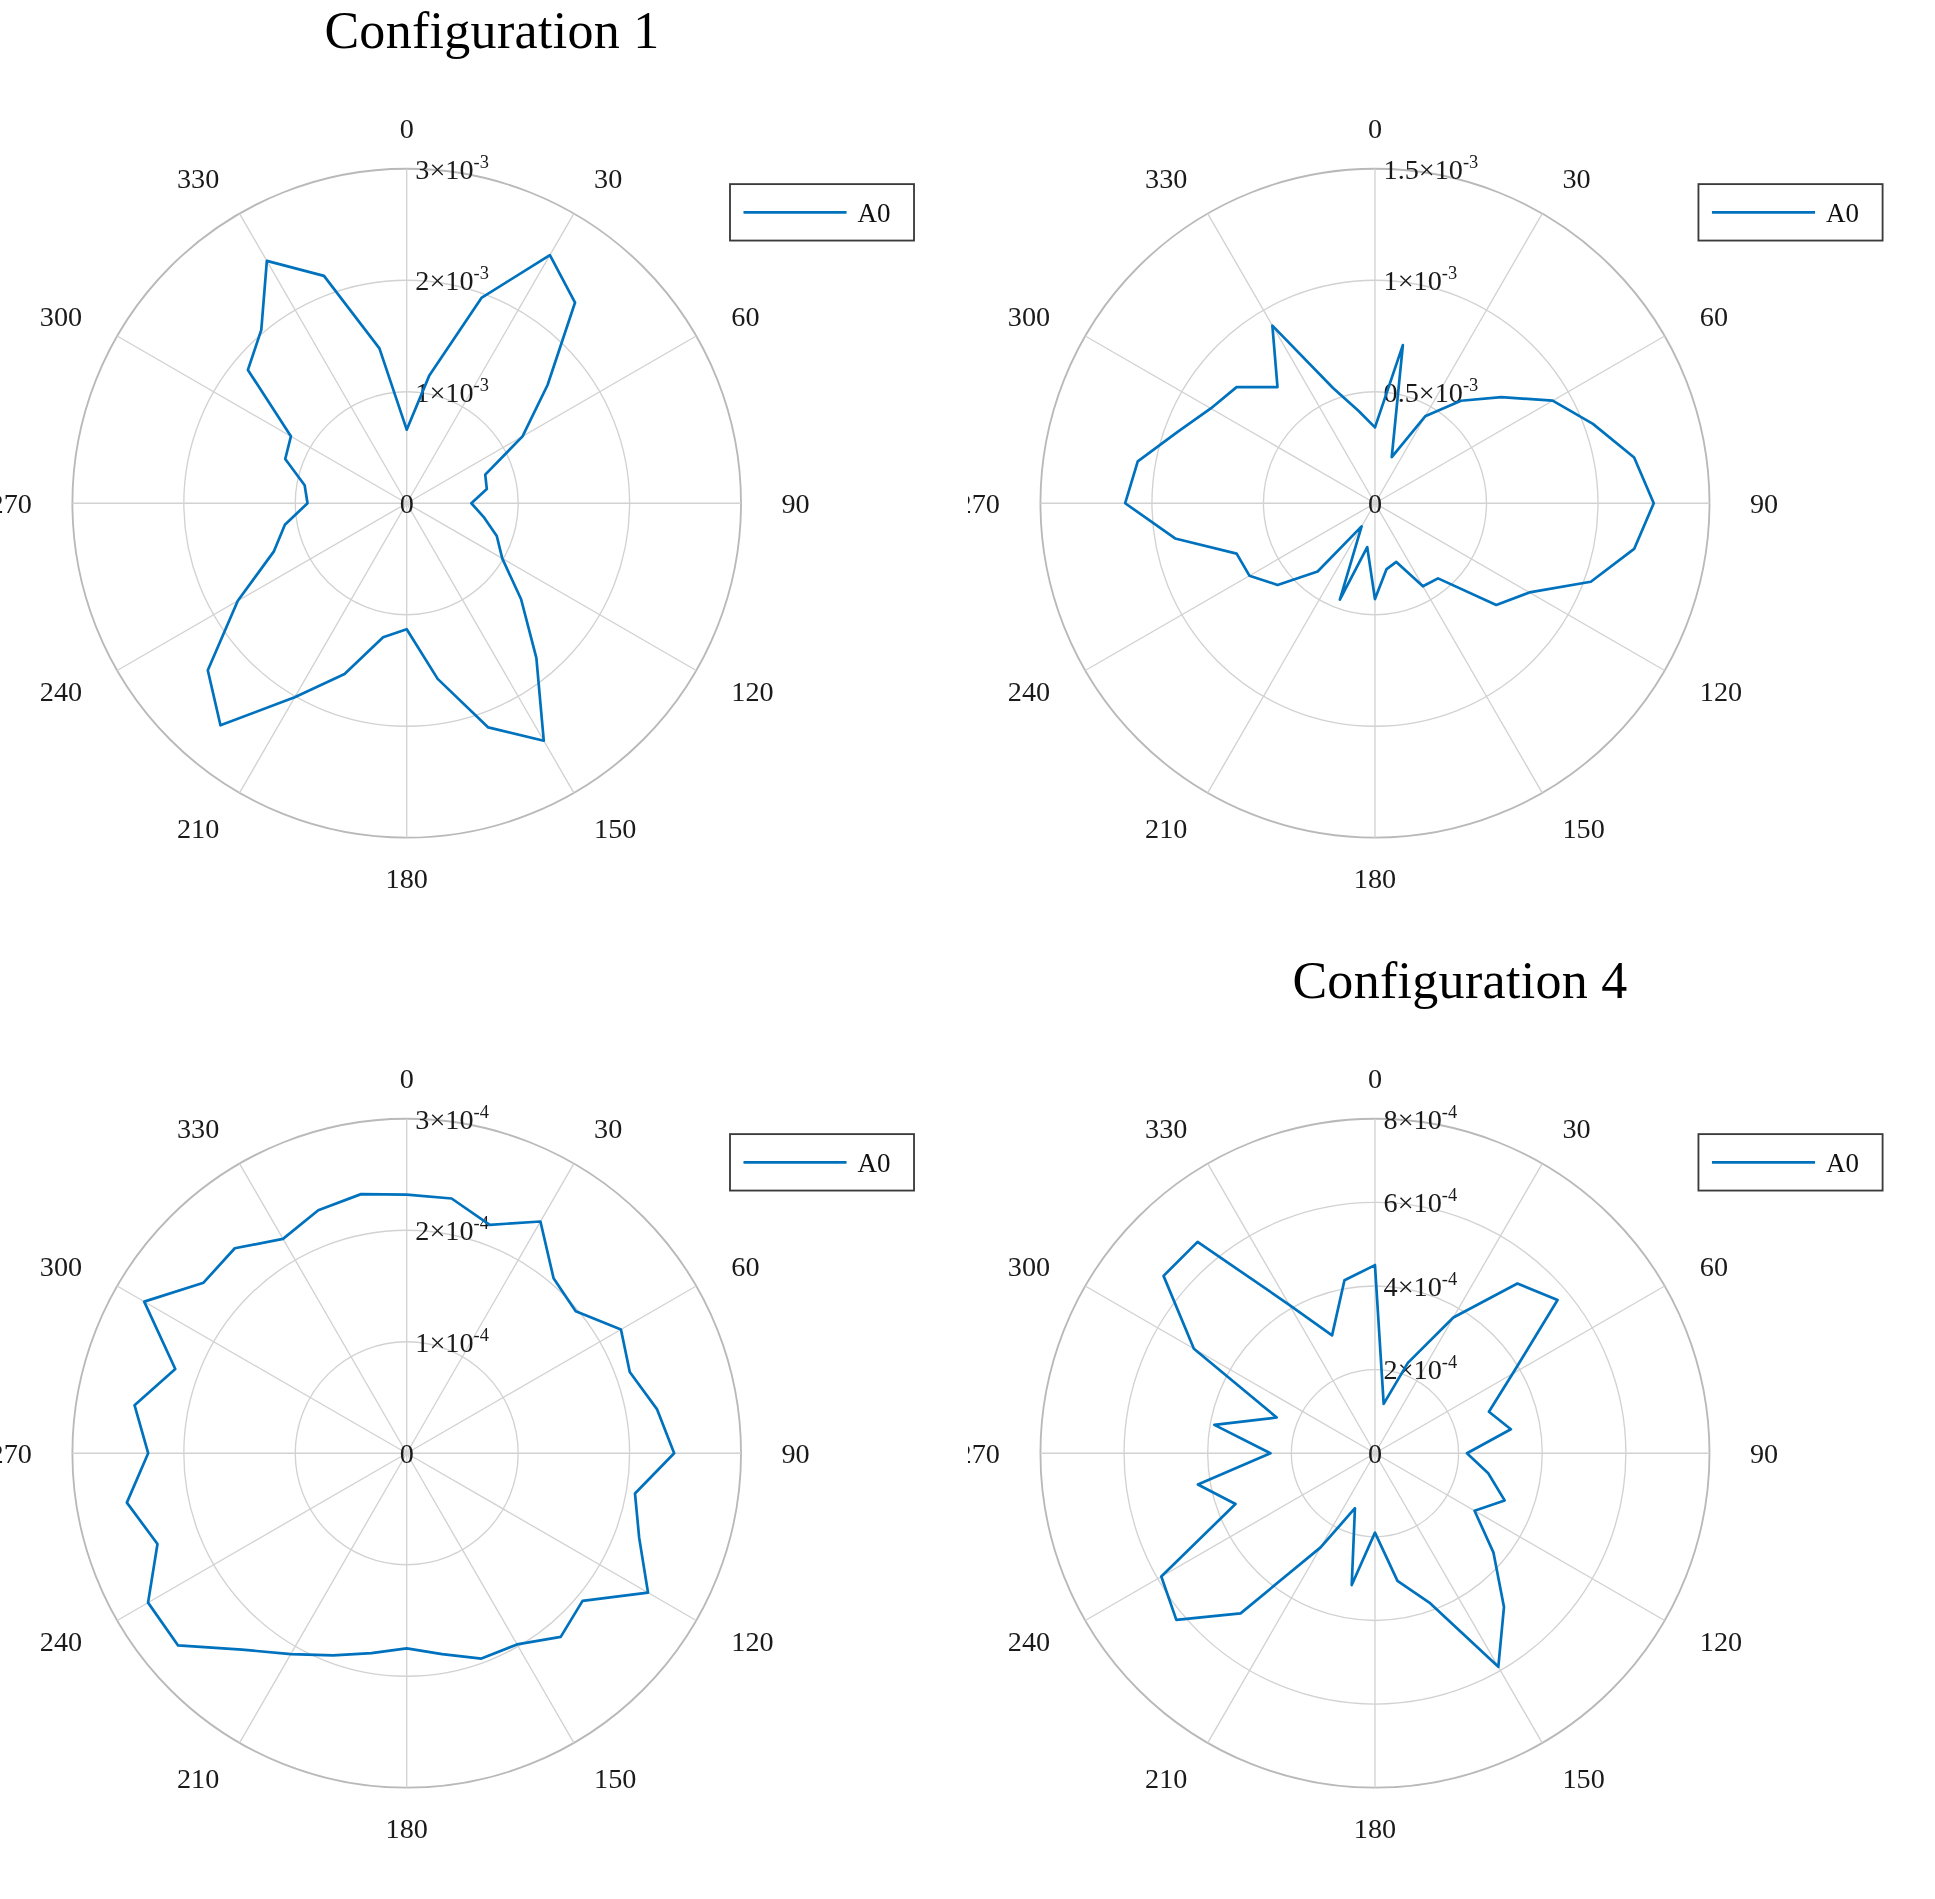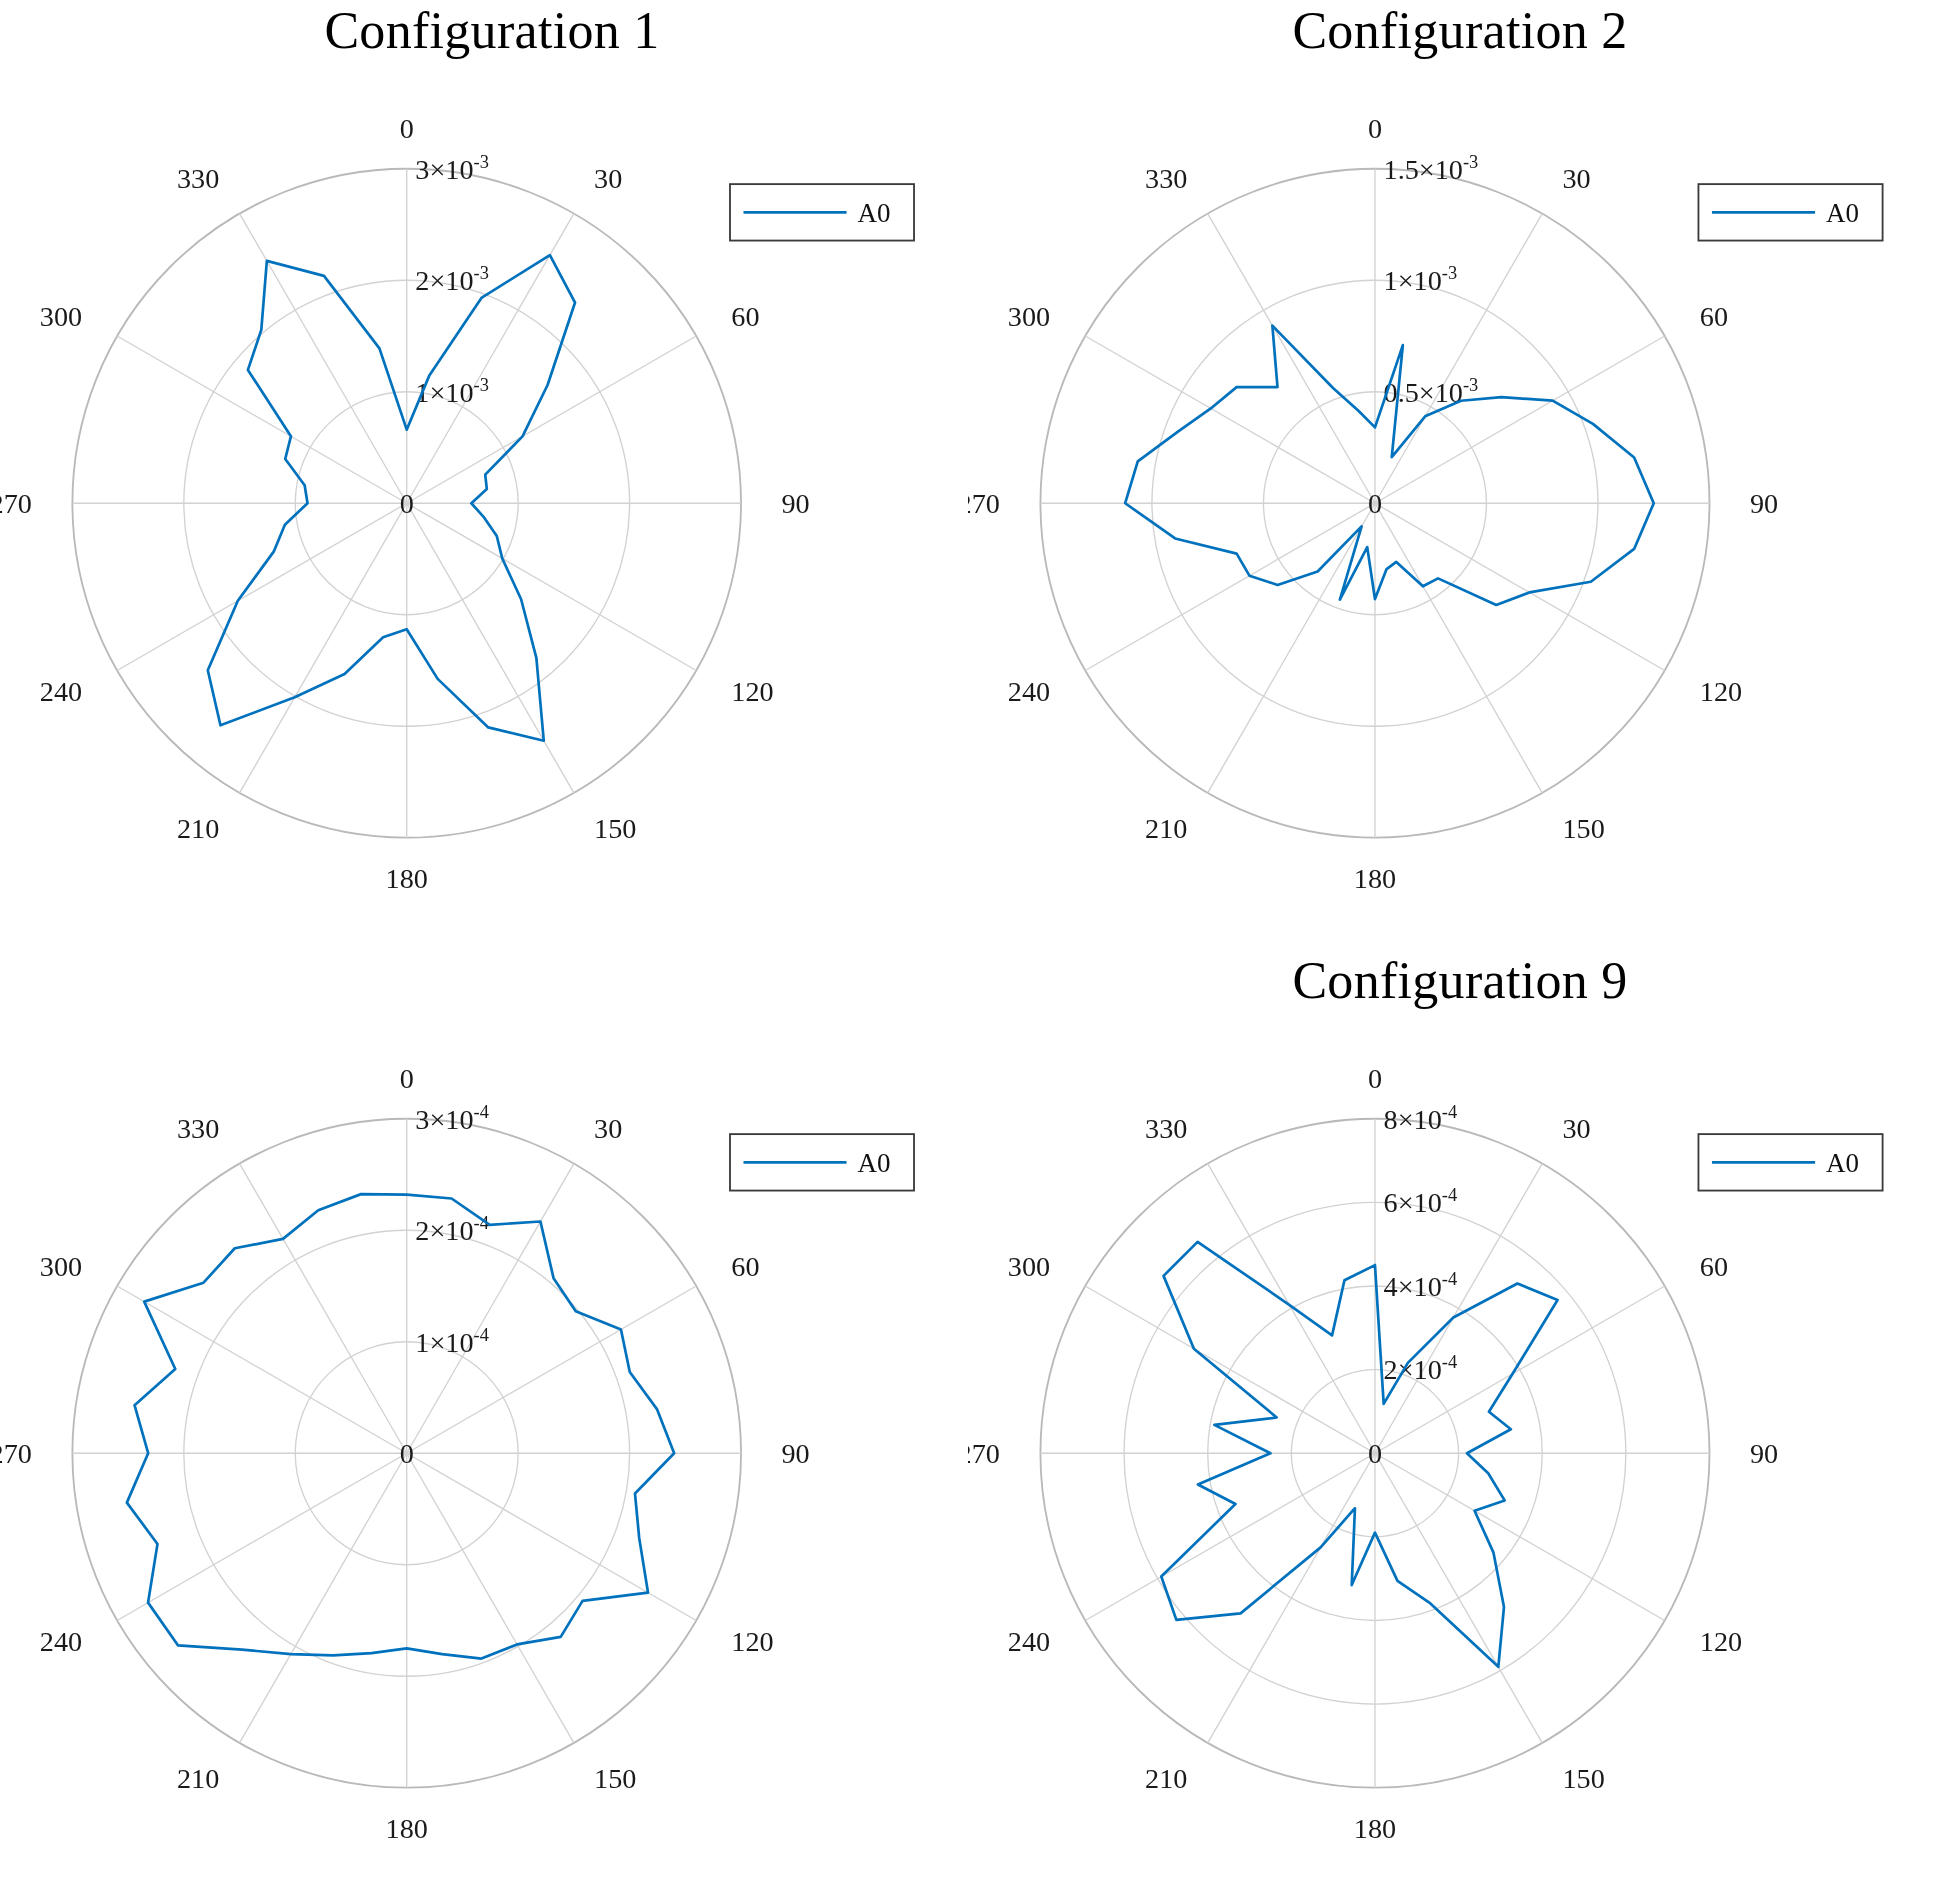--- a/index.html
+++ b/index.html
@@ -73,21 +73,20 @@
           <text x="677" y="472.66666666666663" class="rtxt" text-anchor="start"><tspan>2×10</tspan><tspan dy="-18" class="sup">-3</tspan></text>
           <text x="677" y="291" class="rtxt" text-anchor="start"><tspan>3×10</tspan><tspan dy="-18" class="sup">-3</tspan></text>
           <polyline points="663.00,700.10 699.59,612.47 784.78,485.41 896.44,415.67 937.42,492.96 892.62,627.32 851.79,711.00 791.03,773.40 793.60,796.97 768.37,820.00 788.23,842.08 809.81,873.43 818.75,909.92 849.48,976.48 874.36,1071.89 886.45,1207.03 795.97,1185.32 713.47,1106.25 663.00,1025.28 624.51,1038.27 561.72,1098.26 480.43,1136.23 359.39,1181.83 338.75,1092.08 387.68,978.96 446.20,898.91 464.41,855.02 501.32,820.00 496.62,790.66 464.98,747.92 474.21,711.00 404.15,602.80 425.95,537.50 435.01,425.11 528.17,449.56 618.52,567.74 663.00,700.10" class="series" stroke="#0072BD"></polyline>
           <rect x="1190" y="300" width="300" height="92" class="legbox"></rect>
           <line x1="1212" y1="346" x2="1380" y2="346" stroke="#0072BD" stroke-width="4.5"></line>
           <text x="1398" y="362" class="legtxt">A0</text>
         </svg>
     </div>
   </div>
   <div class="panel">
-    <div class="panel-title">Configuration 2</div>
     <div class="plotwrap">
       <svg viewBox="0 0 1577 1548" preserveAspectRatio="none">
           <circle cx="663" cy="820" r="181.66666666666669" class="gridline"></circle>
           <circle cx="663" cy="820" r="363.33333333333337" class="gridline"></circle>
           <circle cx="663" cy="820" r="545" class="outerring"></circle>
           <line x1="663" y1="820" x2="663" y2="275" class="spoke"></line>
           <line x1="663" y1="820" x2="935.5" y2="348.01615493748096" class="spoke"></line>
           <line x1="663" y1="820" x2="1134.983845062519" y2="547.5" class="spoke"></line>
           <line x1="663" y1="820" x2="1208" y2="820" class="spoke"></line>
           <line x1="663" y1="820" x2="1134.983845062519" y2="1092.5" class="spoke"></line>
@@ -156,21 +155,21 @@
           <text x="677" y="472.66666666666663" class="rtxt" text-anchor="start"><tspan>2×10</tspan><tspan dy="-18" class="sup">-4</tspan></text>
           <text x="677" y="291" class="rtxt" text-anchor="start"><tspan>3×10</tspan><tspan dy="-18" class="sup">-4</tspan></text>
           <polyline points="663.00,398.53 736.19,404.94 798.45,447.85 881.00,442.41 902.38,534.71 938.55,588.79 1012.27,618.35 1026.61,687.66 1070.91,748.07 1099.00,820.00 1035.13,885.62 1041.98,957.94 1056.32,1047.08 949.68,1060.55 914.06,1119.20 842.85,1131.51 784.78,1154.59 720.73,1147.40 663.00,1137.92 605.59,1145.61 543.08,1149.47 474.07,1147.24 394.42,1140.08 290.04,1132.95 241.36,1063.43 256.71,967.88 206.79,900.44 241.53,820.00 219.31,741.77 285.73,682.68 235.07,572.93 331.79,542.08 382.74,486.00 461.35,470.73 518.85,423.95 588.55,397.78 663.00,398.53" class="series" stroke="#0072BD"></polyline>
           <rect x="1190" y="300" width="300" height="92" class="legbox"></rect>
           <line x1="1212" y1="346" x2="1380" y2="346" stroke="#0072BD" stroke-width="4.5"></line>
           <text x="1398" y="362" class="legtxt">A0</text>
         </svg>
     </div>
   </div>
   <div class="panel">
-    <div class="panel-title">Configuration 9</div>
+    <div class="panel-title">Configuration 4</div>
     <div class="plotwrap">
       <svg viewBox="0 0 1577 1548" preserveAspectRatio="none">
           <circle cx="663" cy="820" r="136.25" class="gridline"></circle>
           <circle cx="663" cy="820" r="272.5" class="gridline"></circle>
           <circle cx="663" cy="820" r="408.74999999999994" class="gridline"></circle>
           <circle cx="663" cy="820" r="545" class="outerring"></circle>
           <line x1="663" y1="820" x2="663" y2="275" class="spoke"></line>
           <line x1="663" y1="820" x2="935.5" y2="348.01615493748096" class="spoke"></line>
           <line x1="663" y1="820" x2="1134.983845062519" y2="547.5" class="spoke"></line>
           <line x1="663" y1="820" x2="1208" y2="820" class="spoke"></line>

